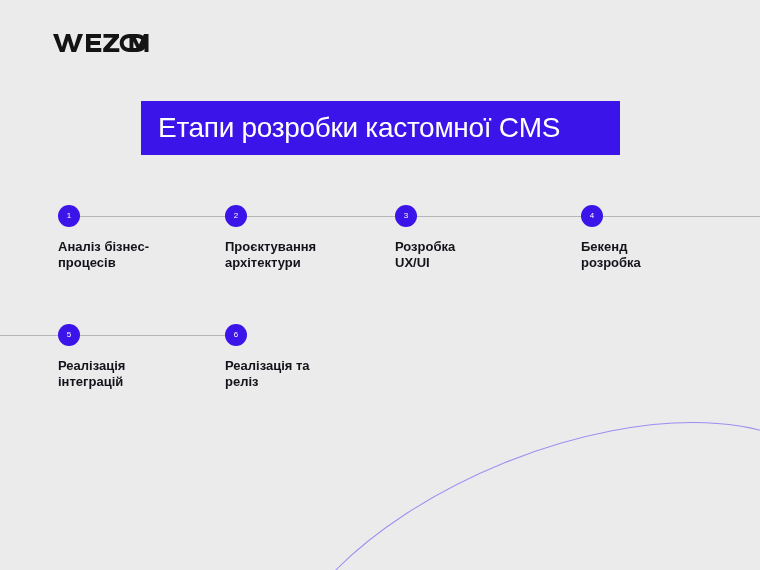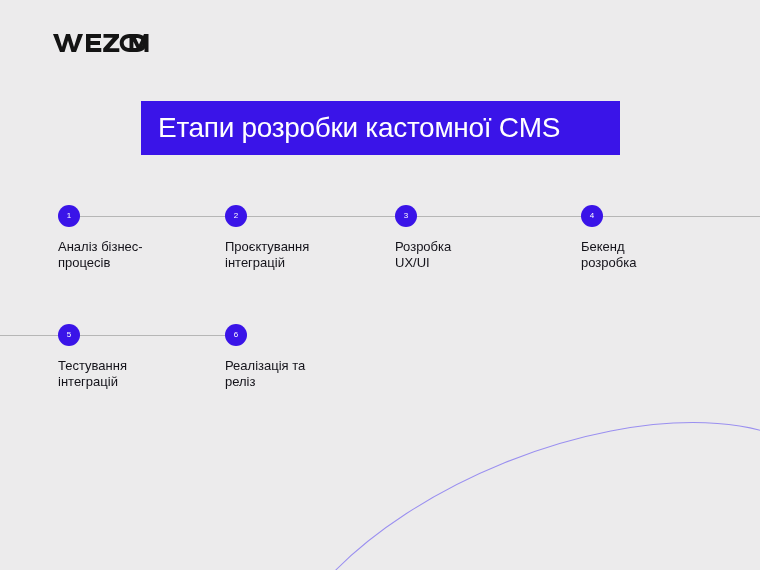--- a/index.html
+++ b/index.html
@@ -109,21 +109,21 @@
     letter-spacing: 0.2px;
   }
   .node .label {
     position: absolute;
     left: -11px;
     top: 43px;
     width: 160px;
     color: #14131a;
     font-size: 13px;
     line-height: 16px;
-    font-weight: 400;
+    font-weight: 700;
     white-space: pre-line;
   }
 </style>
 </head>
 <body>
 
 <div class="slide">
 
   <svg class="bg-curve" viewBox="0 0 760 570" width="760" height="570" fill="none" aria-hidden="true">
     <ellipse cx="560" cy="600" rx="300" ry="148" transform="rotate(-22 560 600)" stroke="#9a8ff0" stroke-width="1" fill="none"></ellipse>
@@ -160,21 +160,21 @@
       </div>
       <div class="label">Аналіз бізнес-
 процесів</div>
     </div>
 
     <div class="node" style="left:236px">
       <div class="dot">
         <span class="num">2</span>
       </div>
       <div class="label">Проєктування
-інтеграцій</div>
+архітектури</div>
     </div>
 
     <div class="node" style="left:406px">
       <div class="dot">
         <span class="num">3</span>
       </div>
       <div class="label">Розробка
 UX/UI</div>
     </div>
 
@@ -187,21 +187,21 @@
     </div>
   </div>
 
   <div class="timeline-row row-2">
     <div class="track"></div>
 
     <div class="node" style="left:69px">
       <div class="dot">
         <span class="num">5</span>
       </div>
-      <div class="label">Тестування
+      <div class="label">Реалізація
 інтеграцій</div>
     </div>
 
     <div class="node" style="left:236px">
       <div class="dot">
         <span class="num">6</span>
       </div>
       <div class="label">Реалізація та
 реліз</div>
     </div>

